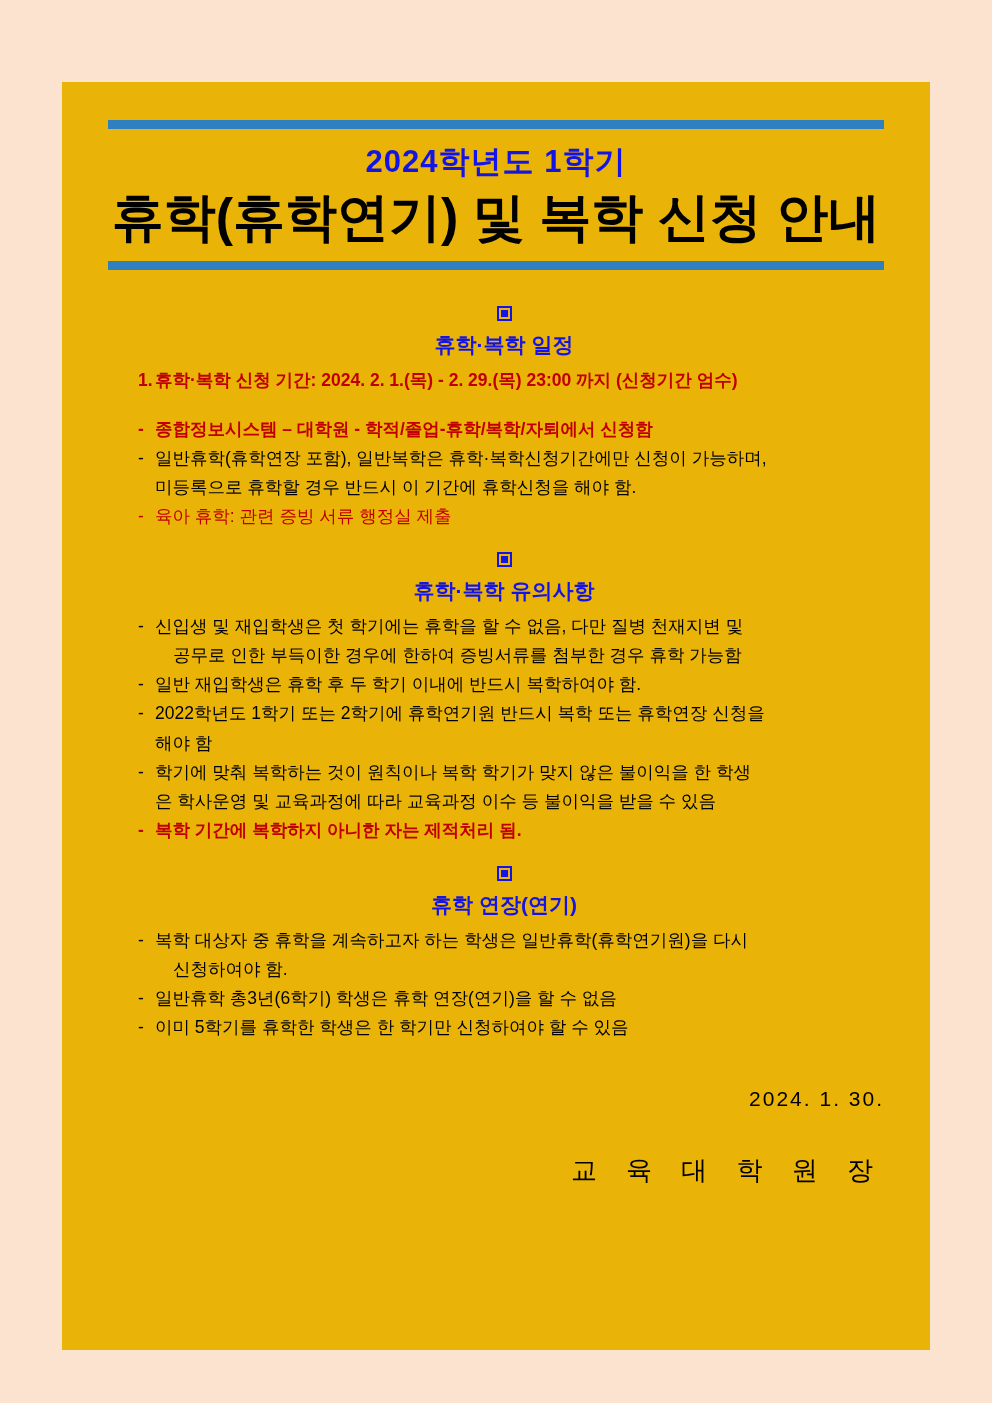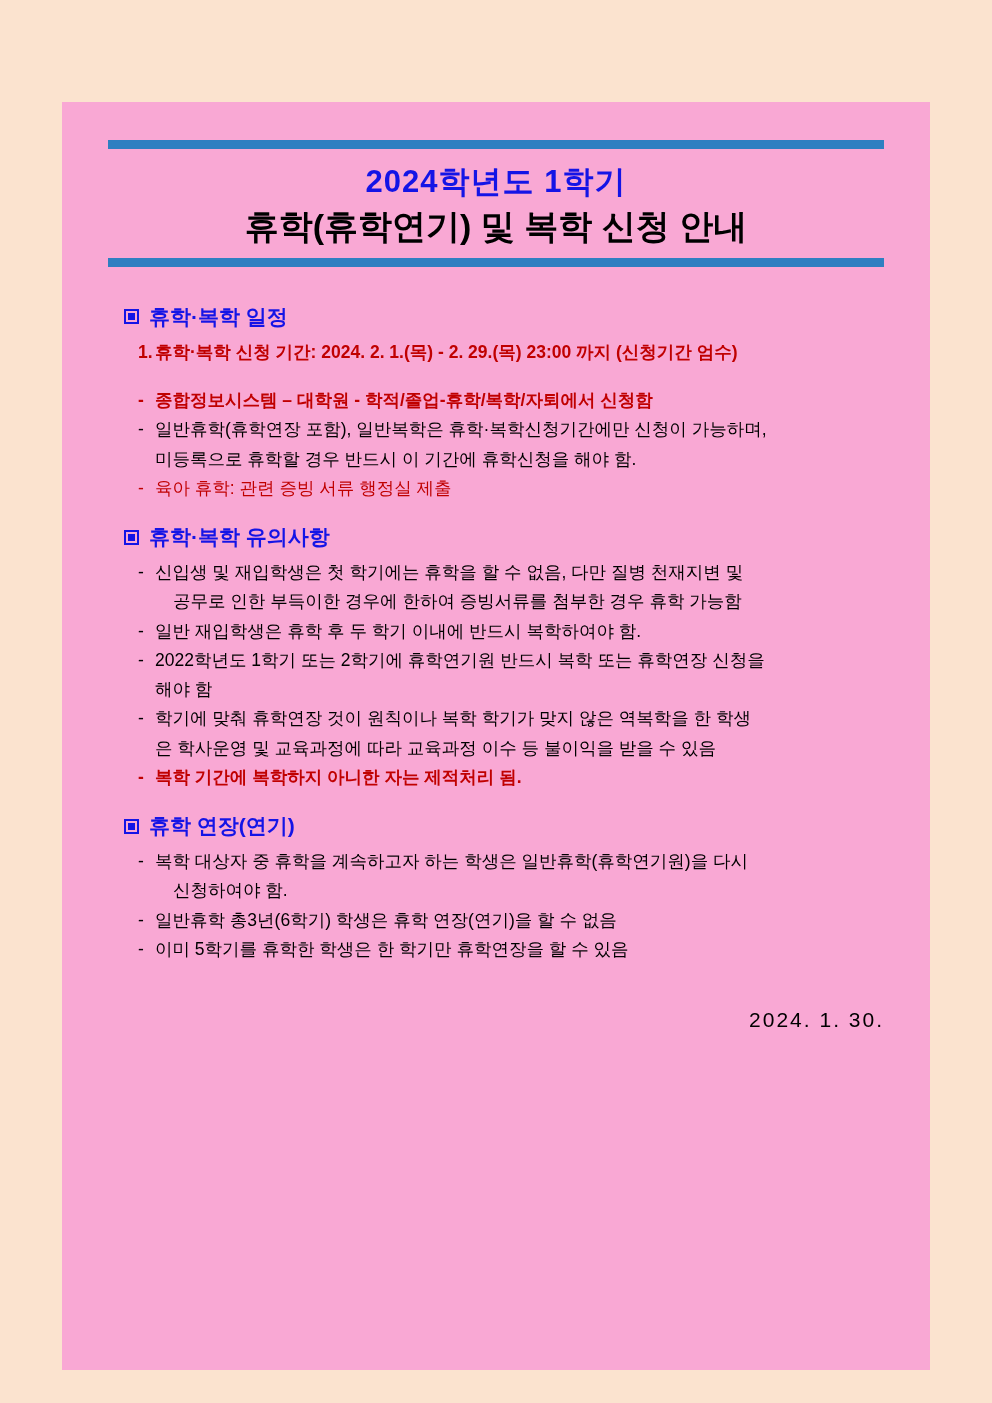--- a/index.html
+++ b/index.html
@@ -12,23 +12,22 @@
     background: #fbe3cf;
     font-family: "Liberation Sans", sans-serif;
     overflow: hidden;
   }
   .page {
     position: absolute;
     left: 62px;
     top: 82px;
     width: 868px;
     height: 1268px;
-    background: #f9a8d4;
+    background: #eab308;
     box-sizing: border-box;
-    margin-top: 20px;
   }
   .inner {
     position: absolute;
     left: 36px;
     top: 38px;
     right: 36px;
   }
   .rule {
     height: 9px;
     background: #2f7fc1;
@@ -44,21 +43,21 @@
   }
   .title-year {
     color: #1414e6;
     font-size: 31px;
     font-weight: bold;
     letter-spacing: 1px;
     line-height: 1.25;
   }
   .title-main {
     color: #000000;
-    font-size: 34px;
+    font-size: 52px;
     font-weight: bold;
     letter-spacing: 0px;
     line-height: 1.3;
     margin-top: 2px;
   }
   .content {
     margin-top: 36px;
     padding-left: 26px;
     padding-right: 10px;
   }
@@ -66,20 +65,21 @@
     margin-bottom: 22px;
   }
   .sec-head {
     color: #1414e6;
     font-size: 21px;
     font-weight: bold;
     display: flex;
     align-items: center;
     gap: 10px;
     margin-bottom: 8px;
+    flex-direction: column;
   }
   .sq {
     display: inline-block;
     width: 15px;
     height: 15px;
     border: 2px solid #1414e6;
     position: relative;
     box-sizing: border-box;
     flex: none;
   }
@@ -219,21 +219,21 @@
           <li>
             <span class="marker t-black">-</span>
             <span class="txt t-black">2022학년도 1학기 또는 2학기에 휴학연기원 반드시 복학 또는 휴학연장 신청을</span>
           </li>
           <li>
             <span class="marker t-black"></span>
             <span class="txt t-black">해야 함</span>
           </li>
           <li>
             <span class="marker t-black">-</span>
-            <span class="txt t-black">학기에 맞춰 휴학연장 것이 원칙이나 복학 학기가 맞지 않은 역복학을 한 학생</span>
+            <span class="txt t-black">학기에 맞춰 복학하는 것이 원칙이나 복학 학기가 맞지 않은 불이익을 한 학생</span>
           </li>
           <li>
             <span class="marker t-black"></span>
             <span class="txt t-black">은 학사운영 및 교육과정에 따라 교육과정 이수 등 불이익을 받을 수 있음</span>
           </li>
           <li>
             <span class="marker t-red-bold">-</span>
             <span class="txt t-red-bold">복학 기간에 복학하지 아니한 자는 제적처리 됨.</span>
           </li>
         </ul>
@@ -252,24 +252,25 @@
           <li>
             <span class="marker t-black"></span>
             <span class="txt t-black indent-1">신청하여야 함.</span>
           </li>
           <li>
             <span class="marker t-black">-</span>
             <span class="txt t-black">일반휴학 총3년(6학기) 학생은 휴학 연장(연기)을 할 수 없음</span>
           </li>
           <li>
             <span class="marker t-black">-</span>
-            <span class="txt t-black">이미 5학기를 휴학한 학생은 한 학기만 휴학연장을 할 수 있음</span>
+            <span class="txt t-black">이미 5학기를 휴학한 학생은 한 학기만 신청하여야 할 수 있음</span>
           </li>
         </ul>
       </div>
 
       <div class="sign">
         <div class="sign-date">2024. 1. 30.</div>
+        <div class="sign-name">교 육 대 학 원 장</div>
       </div>
 
     </div>
   </div>
 </div>
 
 </body></html>

